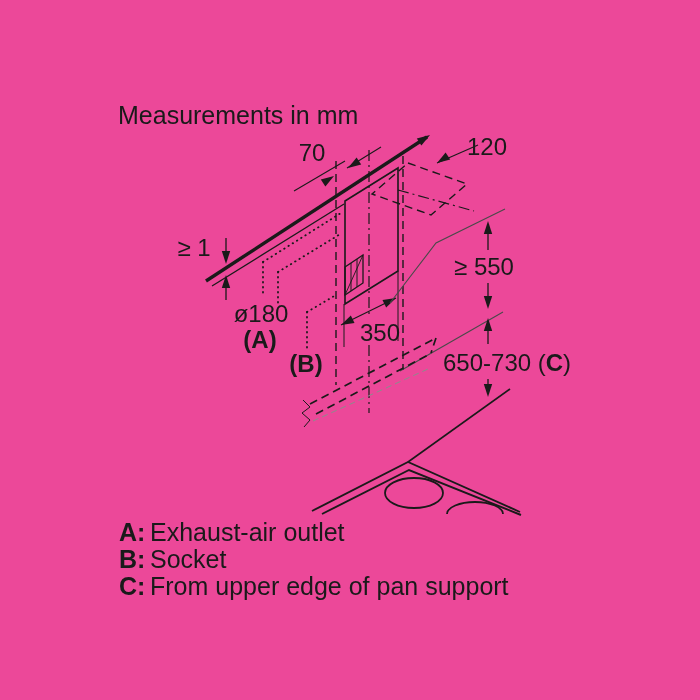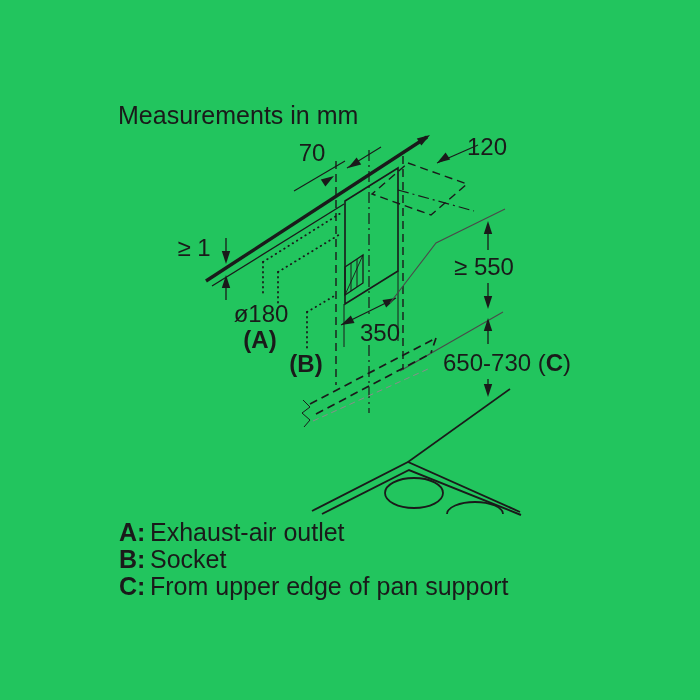--- a/index.html
+++ b/index.html
@@ -1,16 +1,16 @@
 <!DOCTYPE html>
 <html><head>
 <meta charset="utf-8">
 <style>
   html,body{margin:0;padding:0;background:#ffffff;}
-  .stage{width:700px;height:700px;background:#22c55e;position:relative;overflow:hidden;}
+  .stage{width:700px;height:700px;background:#ec4899;position:relative;overflow:hidden;}
   svg{display:block;}
   text{font-family:"Liberation Sans","DejaVu Sans",sans-serif;fill:#1a1a1a;}
   .t24{font-size:24px;}
   .t25{font-size:25px;}
   .bold{font-weight:bold;}
   .ink{stroke:#1a1a1a;fill:none;}
   .thick{stroke-width:3.4;}
   .thin{stroke:#4a4a4a;stroke-width:1.1;fill:none;}
   .dash{stroke-dasharray:8 5;stroke-width:1.4;}
   .dash2{stroke-dasharray:8 5;stroke-width:1.7;}

